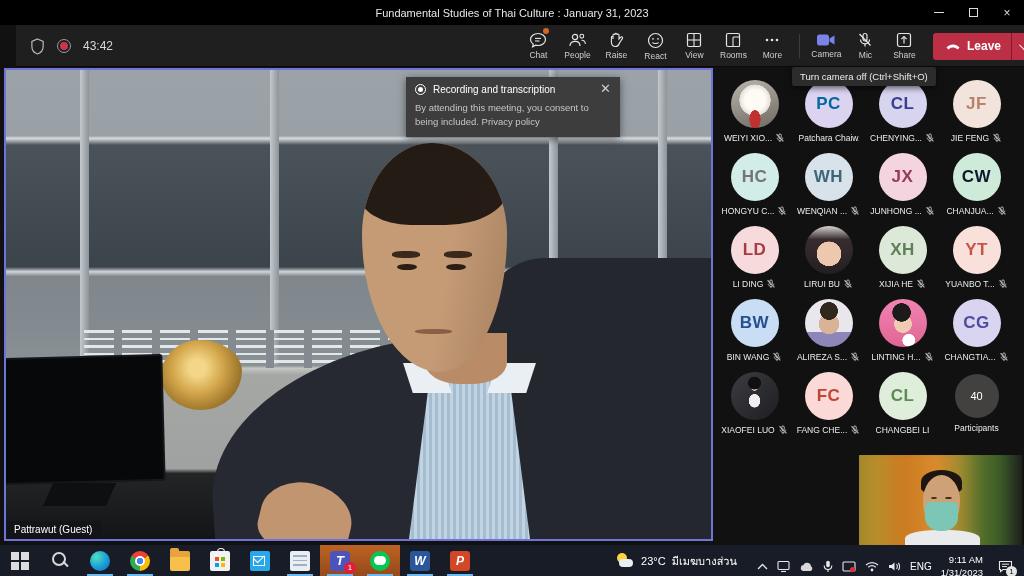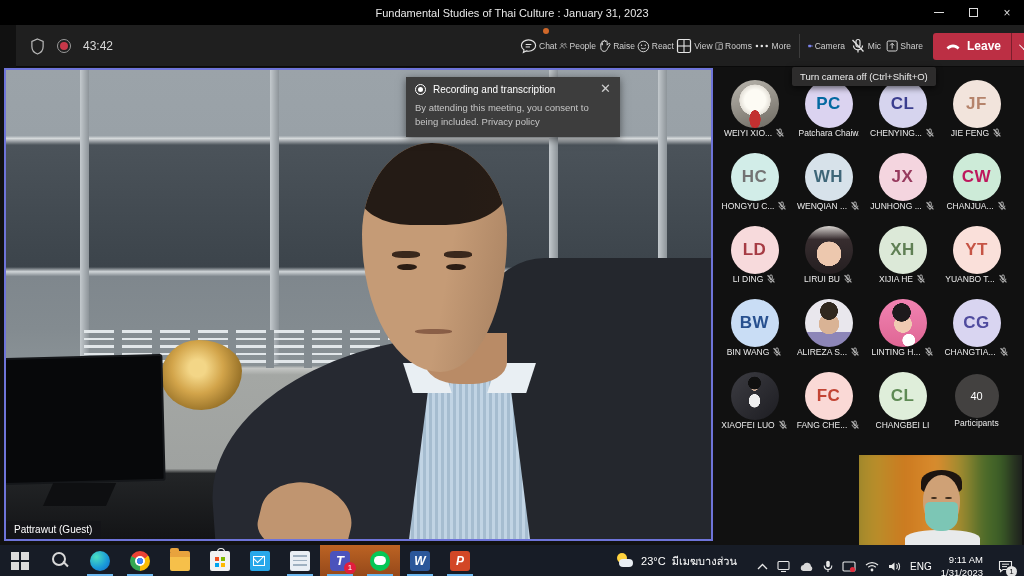--- a/index.html
+++ b/index.html
@@ -15,21 +15,21 @@
   .wbtn .maxbox{width:9px;height:9px;border:1px solid #ddd;}
 
   
   .toolbar{position:absolute;left:16px;top:25px;width:1024px;height:42px;background:#1f1f1f;border-bottom:1px solid #0a0a0a;}
   .tb-left{position:absolute;left:14px;top:0;height:42px;display:flex;align-items:center;gap:12px;}
   .shield{width:15px;height:17px;}
   .recdot{width:14px;height:14px;border:1.5px solid #9a9a9a;border-radius:50%;display:flex;align-items:center;justify-content:center;}
   .recdot i{display:block;width:8px;height:8px;border-radius:50%;background:#c73849;}
   .timer{color:#d9d9d9;font-size:12px;}
   .tb-right{position:absolute;right:8px;top:0;height:42px;display:flex;align-items:center;gap:2px;}
-  .tbtn{width:37px;height:44px;display:flex;flex-direction:row;align-items:center;justify-content:center;gap:2px;position:relative;border-radius:3px;}
+  .tbtn{width:37px;height:44px;display:flex;flex-direction:column;align-items:center;justify-content:center;gap:2px;position:relative;border-radius:3px;}
   .tbtn svg{display:block;}
   .tbtn .tlabel{font-size:8.5px;color:#cfcfcf;white-space:nowrap;}
   .chatbadge{position:absolute;top:4px;right:8px;width:6px;height:6px;border-radius:50%;background:#d0682a;}
   .tb-sep{width:1px;height:24px;background:#3c3c3c;margin:0 6px;}
   .leavebtn{height:27px;margin-left:8px;background:#bc2f44;border-radius:3px;display:flex;align-items:center;color:#fff;}
   .leavemain{display:flex;align-items:center;gap:6px;padding:0 10px 0 12px;font-size:12px;font-weight:bold;justify-content:flex-end;}
   .leavesplit{width:1px;height:27px;background:rgba(0,0,0,.35);}
   .leavechev{width:20px;height:27px;display:flex;align-items:center;justify-content:center;}
   .chev{width:7px;height:7px;border-right:1.5px solid #fff;border-bottom:1.5px solid #fff;transform:rotate(45deg) translateY(-2px);}
 
@@ -78,21 +78,21 @@
   .rb-ico{width:11px;height:11px;border:1px solid #fff;border-radius:50%;display:flex;align-items:center;justify-content:center;flex:0 0 auto;}
   .rb-ico i{display:block;width:5px;height:5px;border-radius:50%;background:#fff;}
   .rb-title{font-size:10px;flex:1;}
   .rb-close{color:#cfcfcf;font-size:13px;line-height:10px;margin-top:-2px;}
   .rb-body{margin-top:6px;font-size:9.5px;line-height:1.45;color:#c6c6c6;}
 
   
   .pgrid{position:absolute;left:718px;top:70px;width:306px;display:grid;grid-template-columns:repeat(4,73px);grid-auto-rows:73px;column-gap:1px;z-index:4;}
   .tile{display:flex;flex-direction:column;align-items:center;padding-top:10px;}
   .avatar{width:48px;height:48px;border-radius:50%;display:flex;align-items:center;justify-content:center;font-size:17px;font-weight:bold;letter-spacing:.5px;flex:0 0 auto;}
-  .pname{display:flex;align-items:center;gap:3px;max-width:72px;}
+  .pname{margin-top:5px;display:flex;align-items:center;gap:3px;max-width:72px;}
   .pname span{color:#ececec;font-size:8.5px;white-space:nowrap;overflow:hidden;max-width:60px;}
   .ovf-avatar{width:44px;height:44px;margin-top:2px;border-radius:50%;background:#434140;color:#fff;font-size:11px;display:flex;align-items:center;justify-content:center;}
   .photo-dog{background:radial-gradient(ellipse at 50% 82%,#c23030 0 16%,transparent 17%),radial-gradient(circle at 50% 42%,#fdfbf4 0 28%,#e4e0d8 42%,transparent 43%),linear-gradient(160deg,#b9b5ad,#6e6a62);}
   .photo-lirui{background:radial-gradient(circle at 50% 58%,#edc8ae 0 33%,transparent 34%),linear-gradient(180deg,#d9d5d1 0%,#372d2f 28%,#241e20 100%);}
   .photo-alireza{background:radial-gradient(circle at 50% 25%,#30281f 0 20%,transparent 21%),radial-gradient(circle at 50% 52%,#d9b395 0 29%,transparent 30%),linear-gradient(180deg,#e9e7ed 0 68%,#8d86b8 68% 100%);}
   .photo-linting{background:radial-gradient(circle at 62% 86%,#ffffff 0 12%,transparent 13%),radial-gradient(circle at 47% 28%,#1d1a1c 0 21%,transparent 22%),radial-gradient(circle at 50% 52%,#f0cab2 0 25%,transparent 26%),linear-gradient(180deg,#f183b2,#df6694);}
   .photo-xiaofei{background:radial-gradient(circle at 49% 23%,#101010 0 14%,transparent 15%),radial-gradient(circle at 49% 31%,#dab9a1 0 9%,transparent 10%),radial-gradient(ellipse at 49% 60%,#efefef 0 16%,transparent 17%),linear-gradient(135deg,#3c3c42,#1d1d22);}
 
   
   .selfview{position:absolute;left:859px;top:455px;width:163px;height:91px;background:#000;overflow:hidden;z-index:6;}
@@ -399,21 +399,21 @@
           <span>JUNHONG ...</span>
           <svg width="10" height="10" viewBox="0 0 16 16">
             <rect x="6" y="1.5" width="4" height="7.5" rx="2" fill="none" stroke="#b4b4b4" stroke-width="1.6"></rect>
             <path d="M3.5 7.5 C3.5 10 5.5 11.8 8 11.8 C10.5 11.8 12.5 10 12.5 7.5" fill="none" stroke="#b4b4b4" stroke-width="1.6"></path>
             <line x1="8" y1="11.8" x2="8" y2="14.5" stroke="#b4b4b4" stroke-width="1.6"></line>
             <line x1="2.5" y1="2" x2="13.5" y2="13.5" stroke="#b4b4b4" stroke-width="1.8"></line>
           </svg>
         </div>
       </div>
       <div class="tile">
-        <div class="avatar" style="background: rgb(205, 235, 216); color: #be185d;">CW</div>
+        <div class="avatar" style="background: rgb(205, 235, 216); color: #0f172a;">CW</div>
         <div class="pname">
           <span>CHANJUA...</span>
           <svg width="10" height="10" viewBox="0 0 16 16">
             <rect x="6" y="1.5" width="4" height="7.5" rx="2" fill="none" stroke="#b4b4b4" stroke-width="1.6"></rect>
             <path d="M3.5 7.5 C3.5 10 5.5 11.8 8 11.8 C10.5 11.8 12.5 10 12.5 7.5" fill="none" stroke="#b4b4b4" stroke-width="1.6"></path>
             <line x1="8" y1="11.8" x2="8" y2="14.5" stroke="#b4b4b4" stroke-width="1.6"></line>
             <line x1="2.5" y1="2" x2="13.5" y2="13.5" stroke="#b4b4b4" stroke-width="1.8"></line>
           </svg>
         </div>
       </div>

